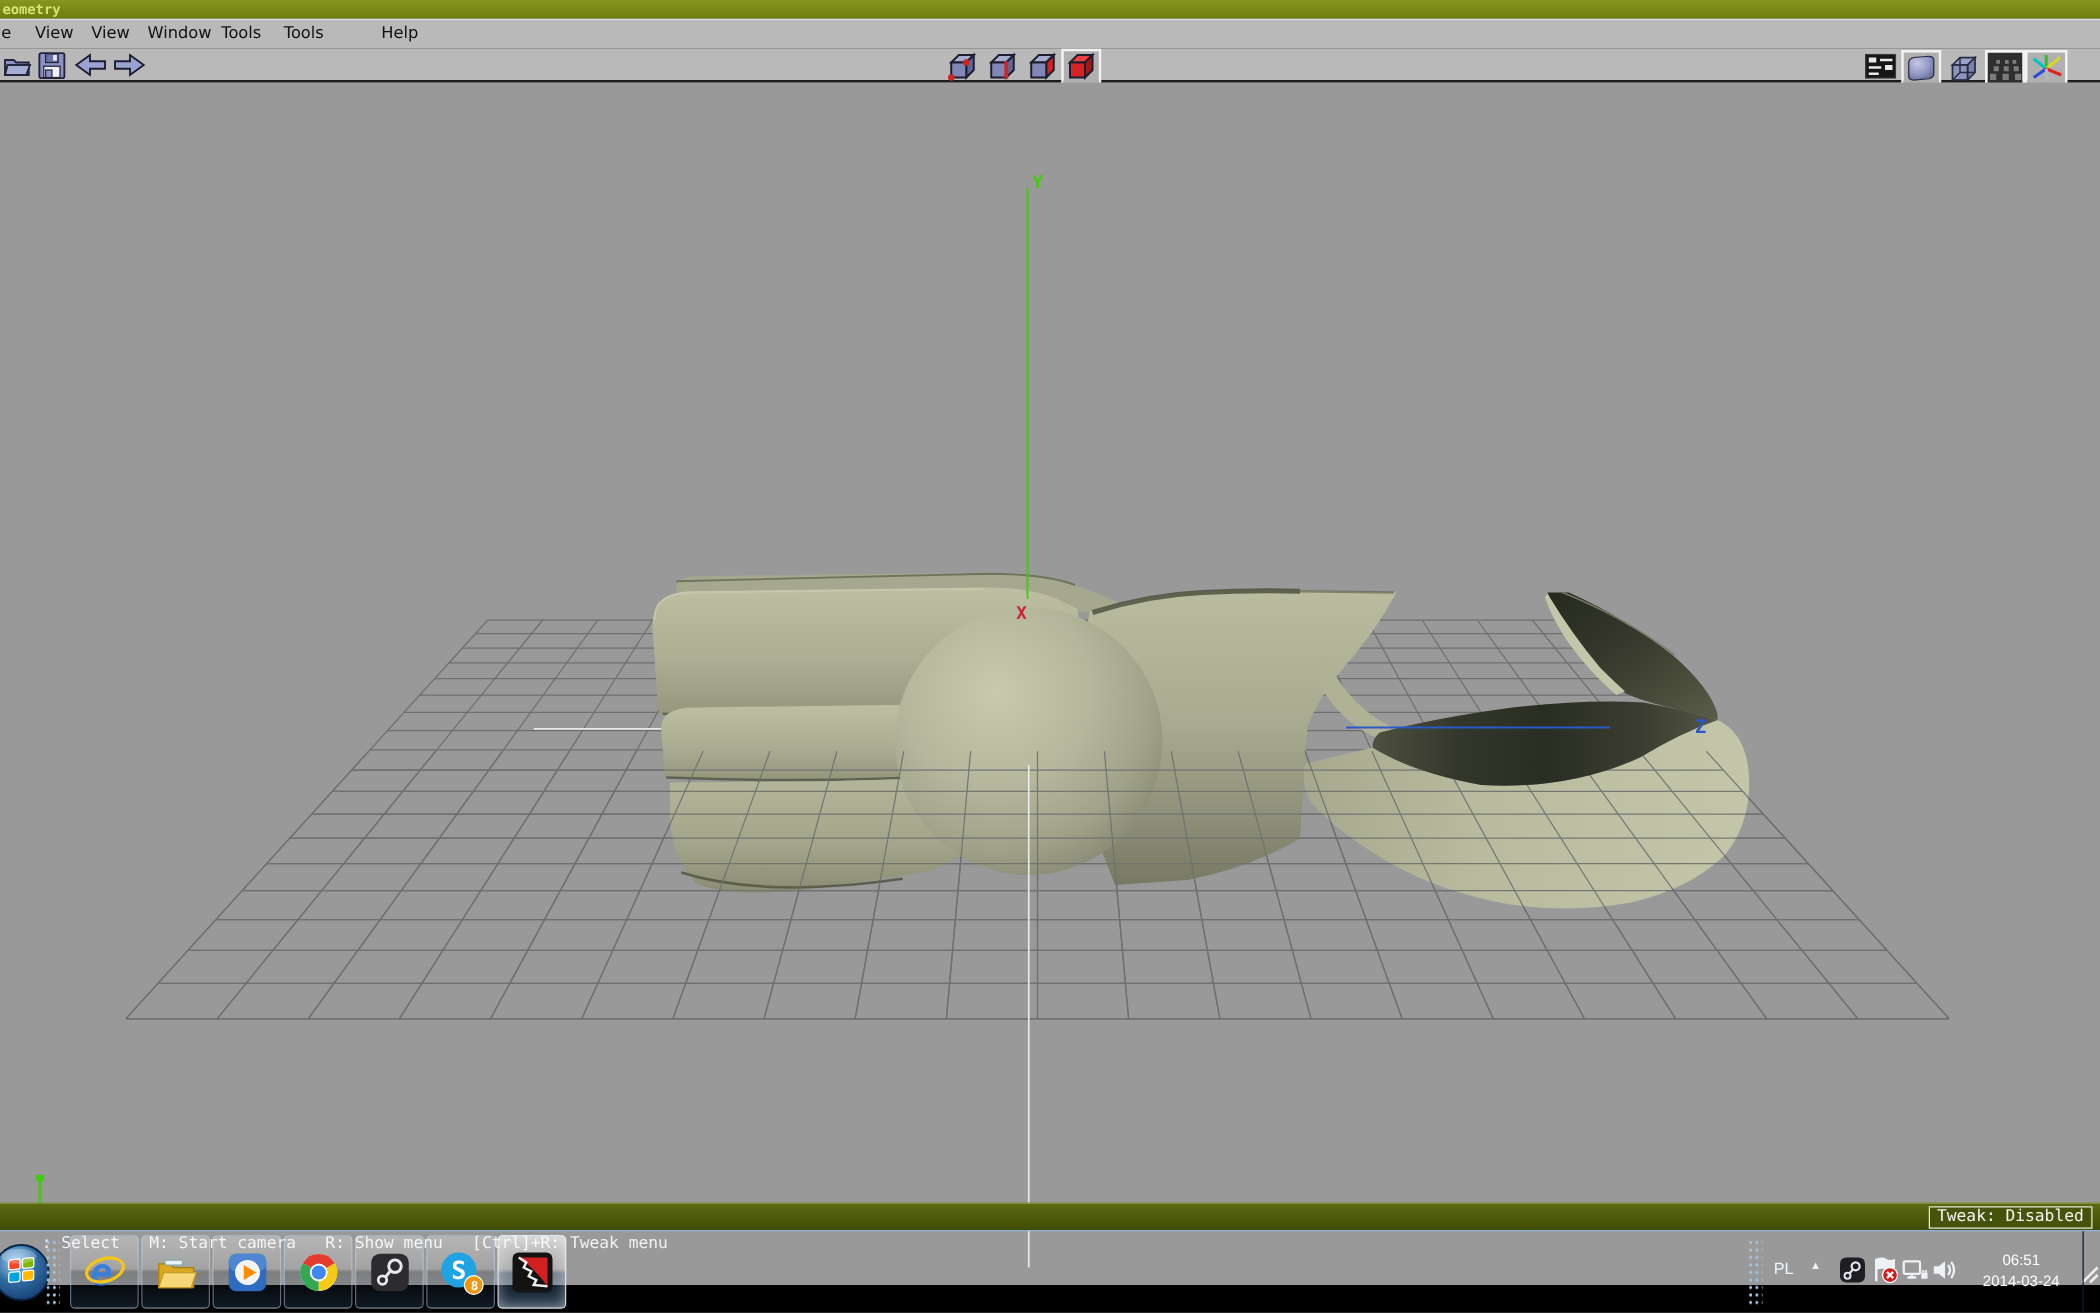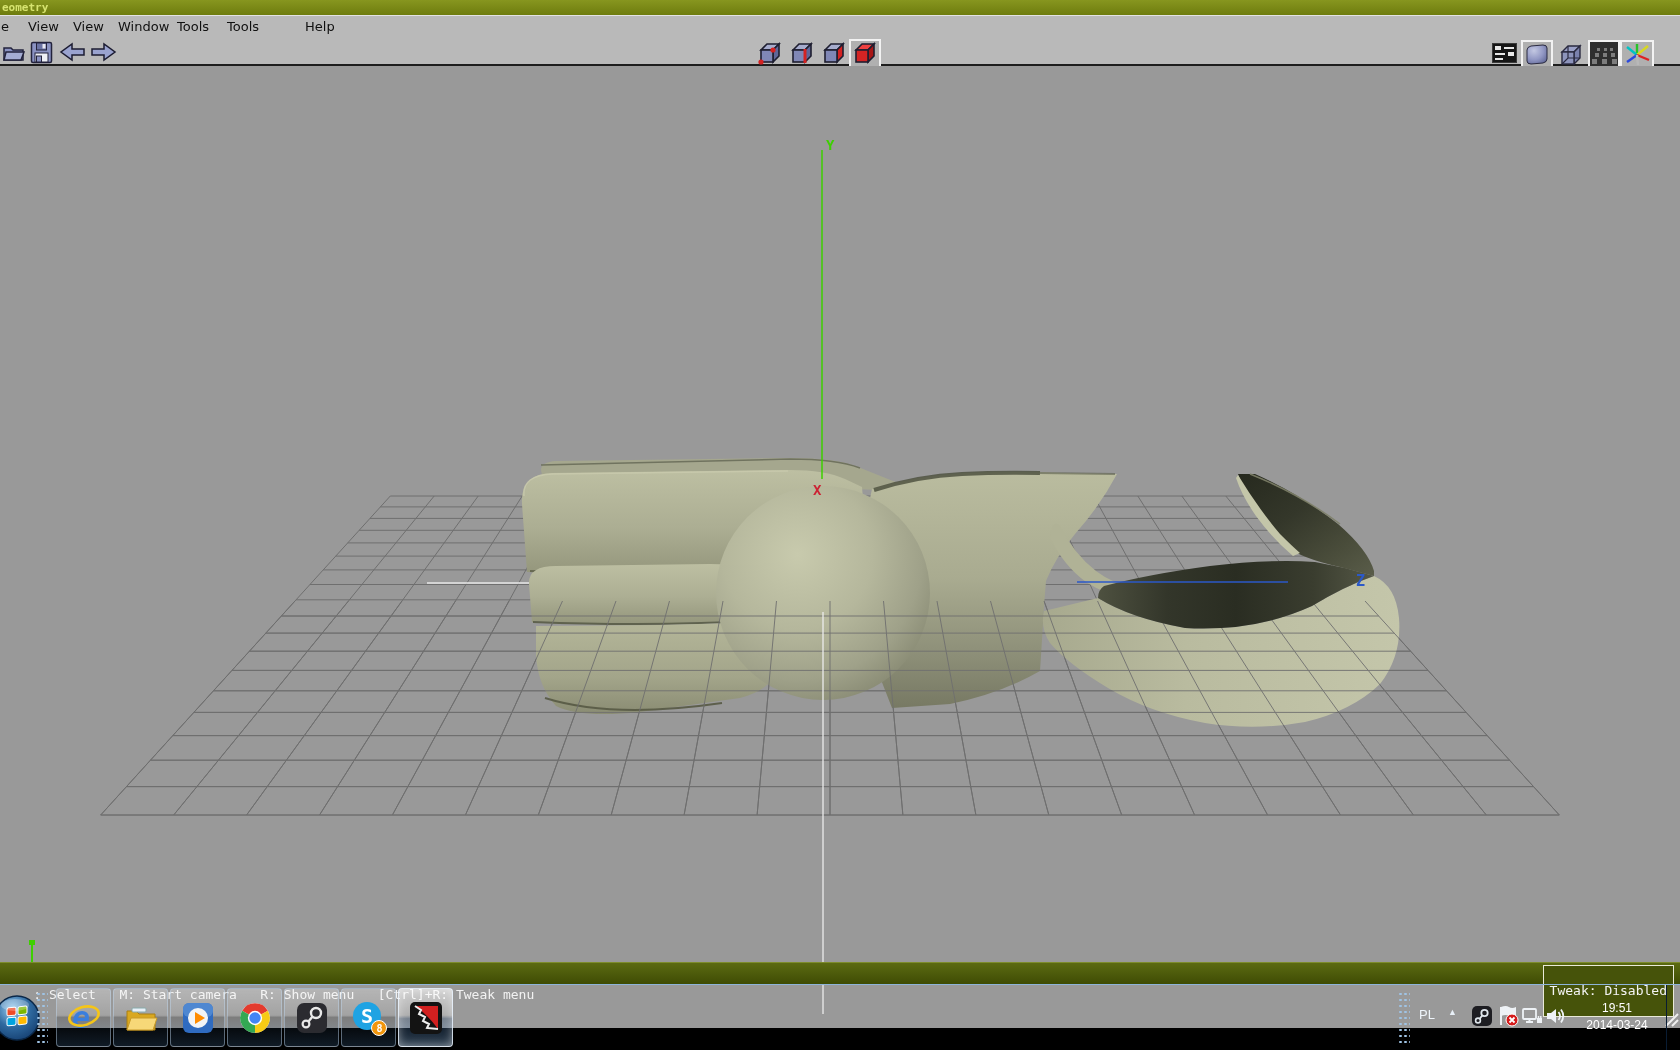--- a/index.html
+++ b/index.html
@@ -18,21 +18,21 @@
   .tool{position:absolute;top:2px;}
   .selbox{outline:2px solid #f2f2f2;}
   
   #viewport{left:0;top:66px;width:1680px;height:896px;background:#999999;}
   #scene{position:absolute;left:0;top:0;}
   
   #statusbar{left:0;top:962px;width:1680px;height:22px;
     background:linear-gradient(#5b6a12,#3f4c04);border-top:1px solid #7d8c2c;box-sizing:border-box;
     color:#f2f2f2;font:13px "DejaVu Sans Mono",monospace;line-height:21px;white-space:pre;padding-left:2px;}
   #tweakbox{position:absolute;right:6px;top:2px;height:16px;line-height:16px;
-    border:1px solid #e9e9d9;padding:17px 6px;background:#46530a;color:#f4f4f4;text-align:right;}
+    border:1px solid #e9e9d9;padding:0 6px;background:#46530a;color:#f4f4f4;text-align:right;}
   
   #taskbar{left:0;top:984px;width:1680px;height:66px;
     background:linear-gradient(180deg,#79a9d4 0,#3e6ea2 4%,#25497а 0,#254979 38%,#132d4e 55%,#16345a 82%,#1b3d66 100%);
     border-top:1px solid #8db4da;box-sizing:border-box;}
   .tbtn{position:absolute;top:3px;width:55px;height:59px;border-radius:4px;
     border:1px solid rgba(190,215,240,.45);box-sizing:border-box;
     background:linear-gradient(rgba(255,255,255,.28),rgba(255,255,255,.10) 46%,rgba(0,0,0,.18) 50%,rgba(90,150,210,.18));
     display:flex;align-items:center;justify-content:center;}
   .tbtn.active{border-color:rgba(235,245,255,.85);
     background:linear-gradient(rgba(255,255,255,.55),rgba(255,255,255,.22) 46%,rgba(20,60,110,.25) 52%,rgba(140,190,240,.35));
@@ -488,18 +488,18 @@
         </svg>
       </div>
     <div class="trayico" style="left:1544px">
       <svg width="24" height="24">
           <path d="M3,9 L7,9 L12,5 L12,19 L7,15 L3,15 Z" fill="#eef2f6"></path>
         <path d="M14.5,8 Q17.5,12 14.5,16" fill="none" stroke="#eef2f6" stroke-width="1.8"></path>
         <path d="M17,5.5 Q21.5,12 17,18.5" fill="none" stroke="#eef2f6" stroke-width="1.8"></path>
         </svg>
       </div>
     <div id="clock">
-      <div>19:51</div>
+      <div>06:51</div>
       <div>2014-03-24</div>
     </div>
     <div id="showdesktop"></div>
   </div>
 </div>
 
 </body></html>

